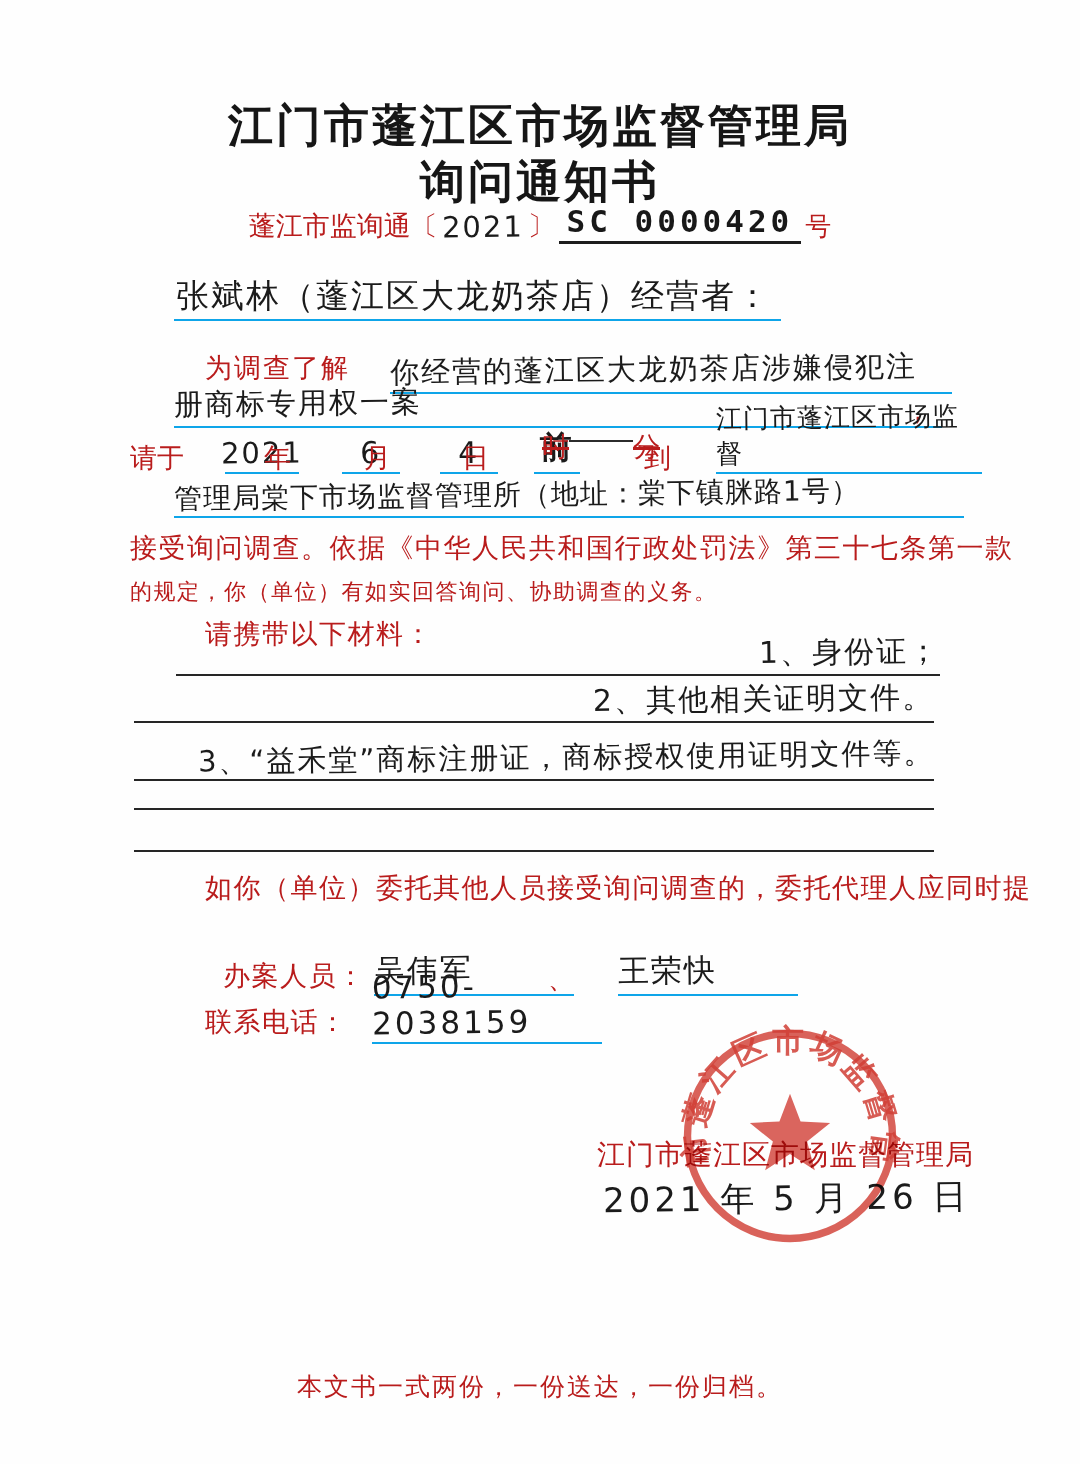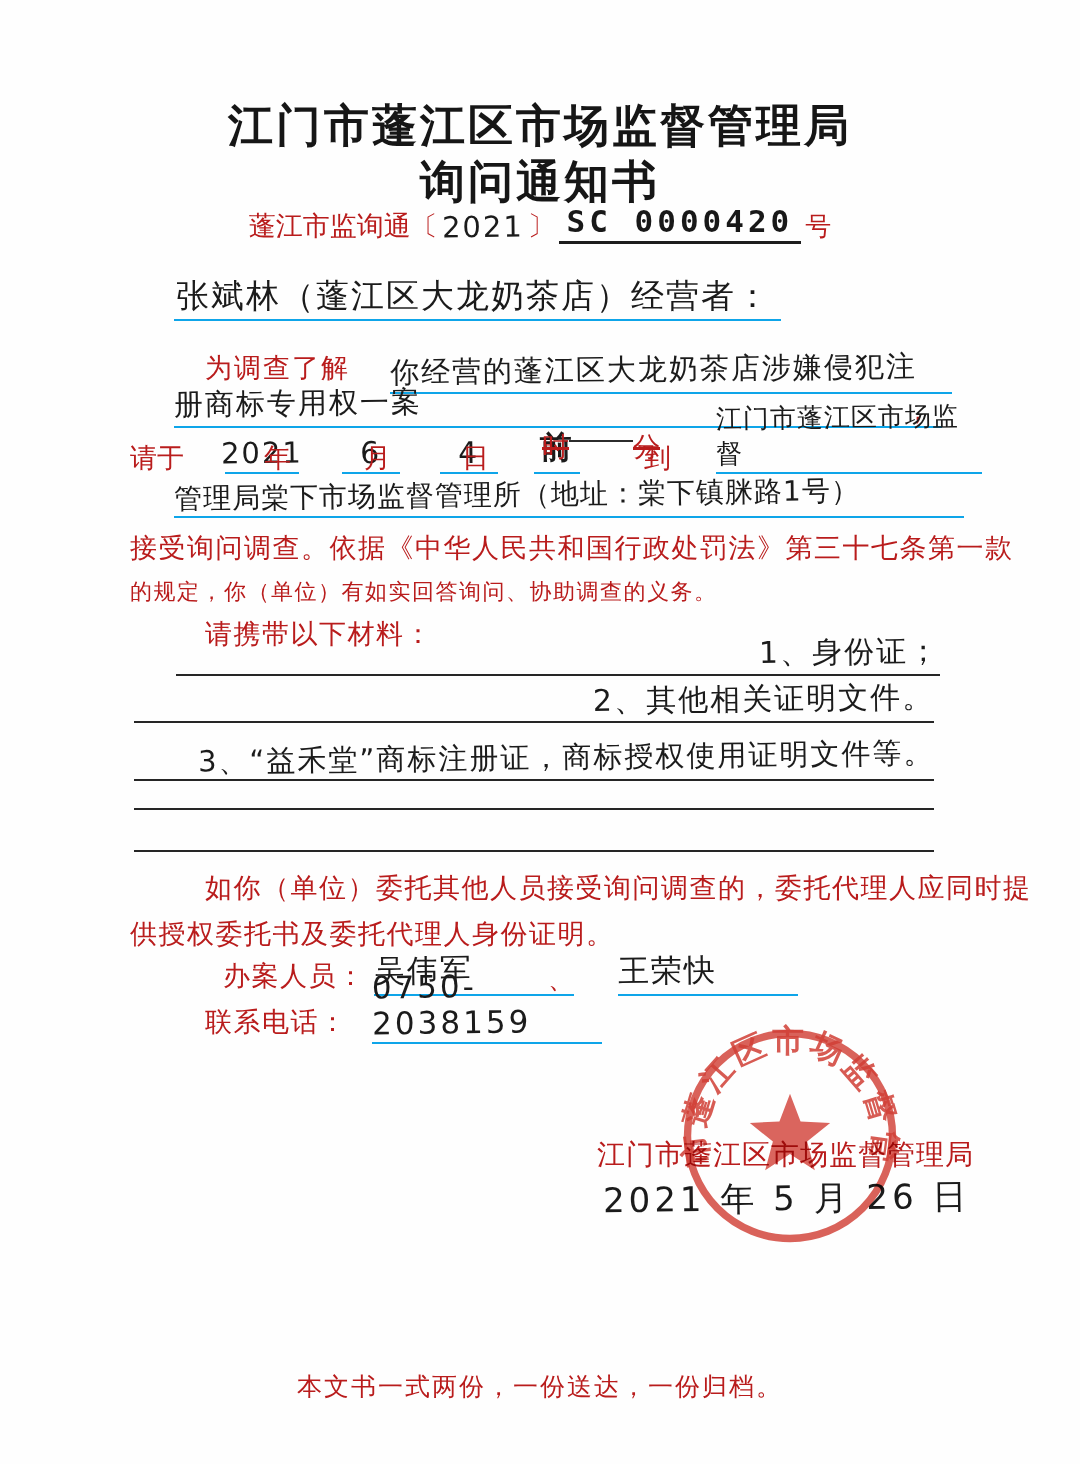--- a/index.html
+++ b/index.html
@@ -110,21 +110,20 @@
     <span class="hand" style="font-size:29px;">3、“益禾堂”商标注册证，商标授权使用证明文件等。</span>
   </div>
   <div class="abs mat-row" style="left:134px;top:766px;width:800px;height:42px;">
     <span class="hand"></span>
   </div>
   <div class="abs mat-row" style="left:134px;top:808px;width:800px;height:42px;">
     <span class="hand"></span>
   </div>
 
   <div class="abs printed" style="left:205px;top:870px;font-size:27px;letter-spacing:1.5px;text-align:center;">如你（单位）委托其他人员接受询问调查的，委托代理人应同时提</div>
-  <div class="abs printed" style="left:130px;top:916px;font-size:27px;letter-spacing:1.5px;">供授权委托书及委托代理人身份证明。</div>
 
   <div class="abs printed" style="left:223px;top:958px;font-size:27px;letter-spacing:1.5px;">办案人员：</div>
   <div class="abs fillrow uline" style="left:332px;top:948px;width:200px;height:44px;">
     <span class="hand" style="font-size:31px;">吴伟军</span>
   </div>
   <div class="abs printed" style="left:548px;top:962px;font-size:26px;">、</div>
   <div class="abs fillrow uline" style="left:576px;top:948px;width:180px;height:44px;">
     <span class="hand" style="font-size:31px;">王荣快</span>
   </div>
 

